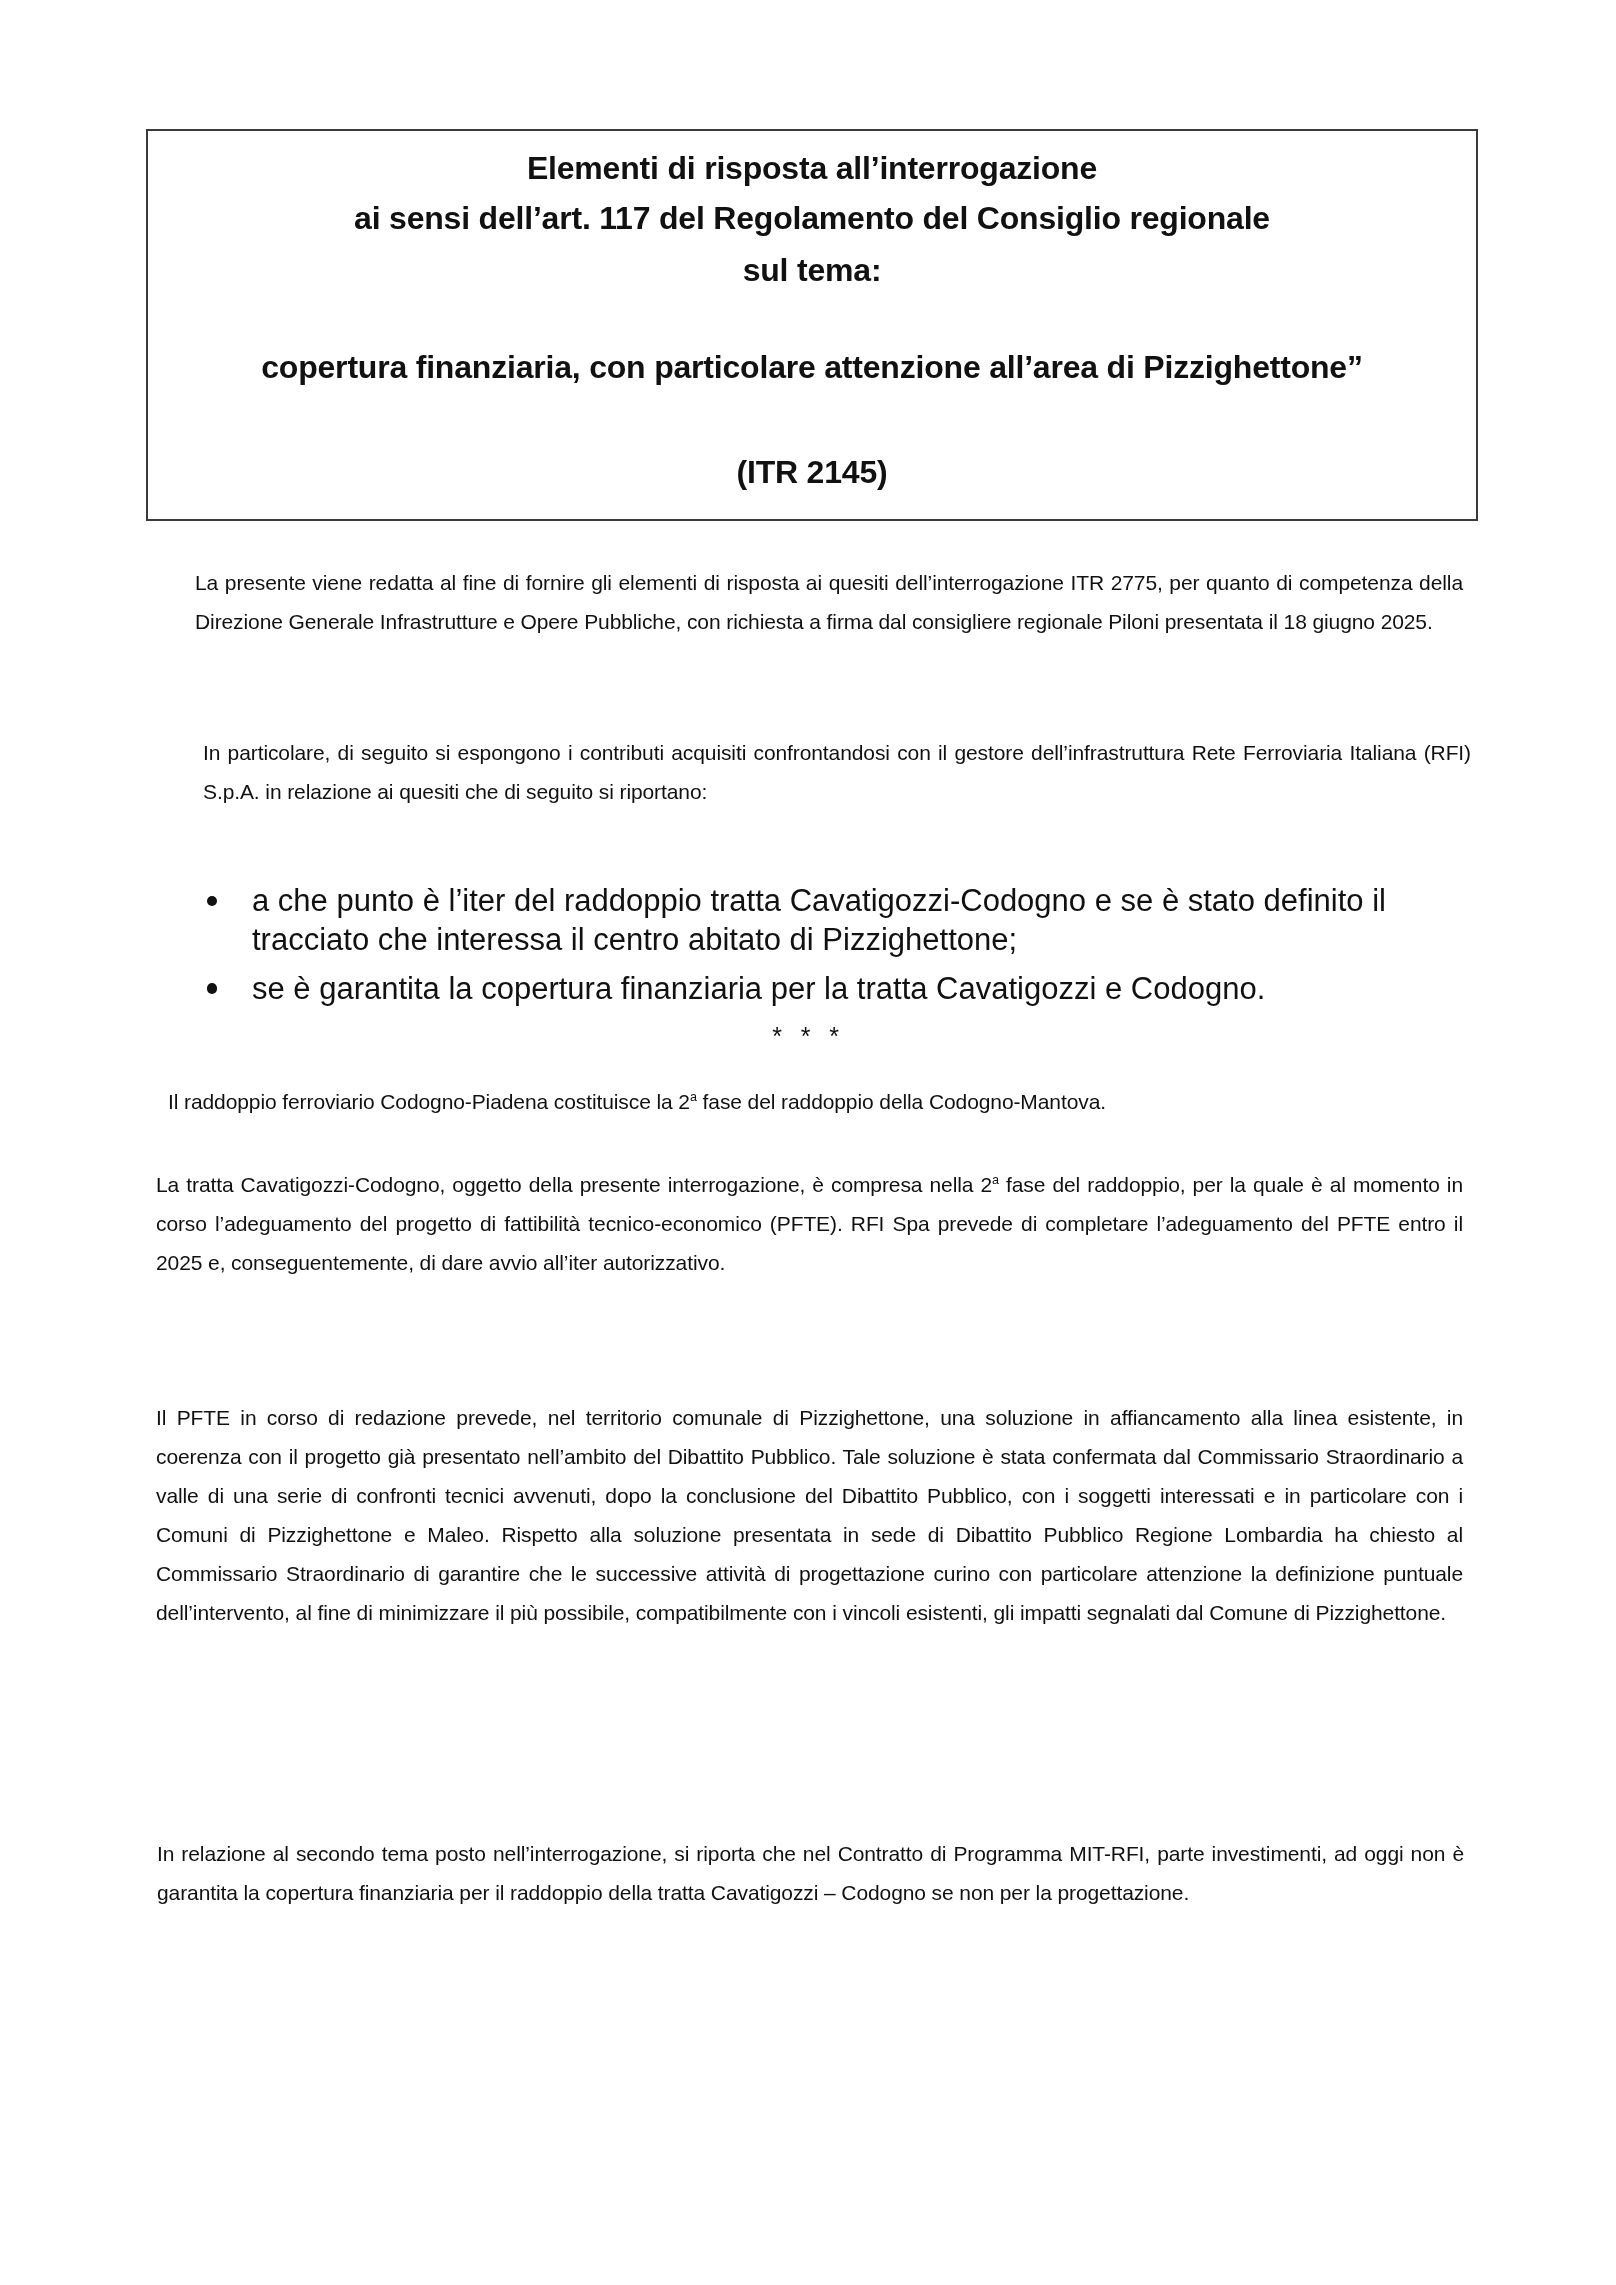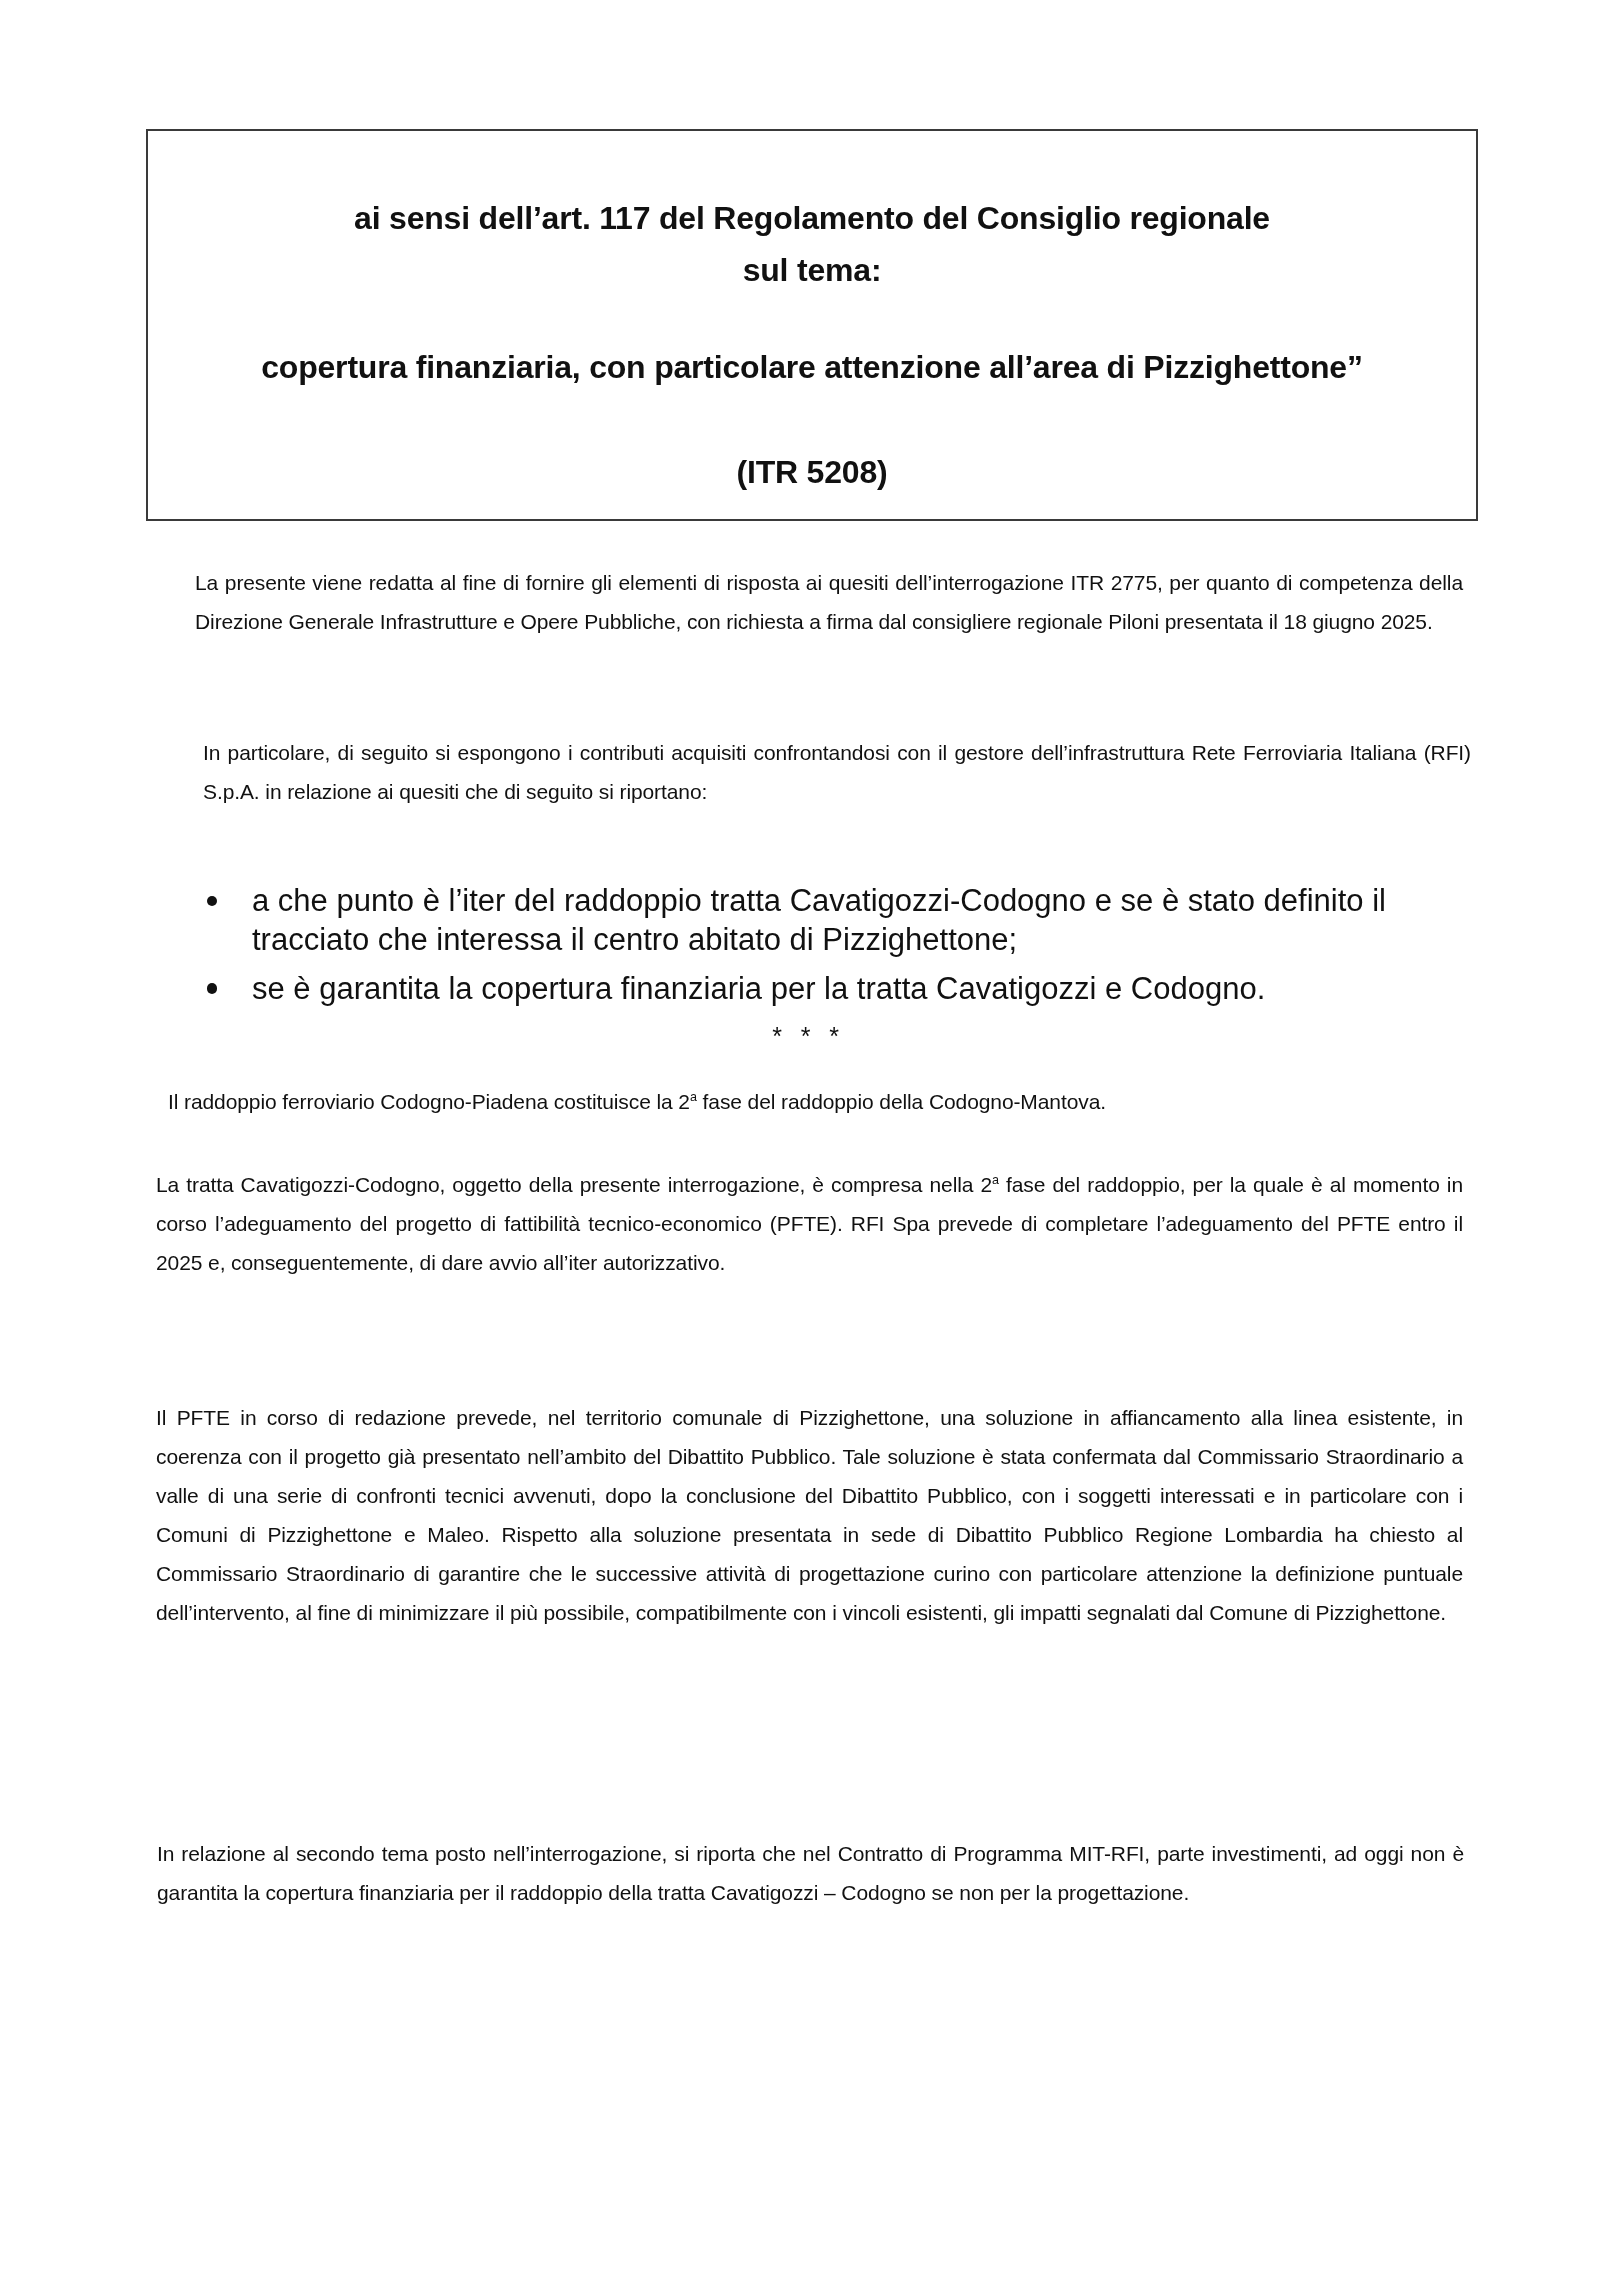--- a/index.html
+++ b/index.html
@@ -57,24 +57,25 @@
       letter-spacing: 5.9px;
     }
     sup { font-size: 60%; line-height: 0; }
   </style>
 </head>
 <body>
 
 <div class="page">
 
   <div class="title-box">
+    <div class="title-line" style="top:17.6px">Elementi di risposta all’interrogazione</div>
     <div class="title-line" style="top:68px">ai sensi dell’art. 117 del Regolamento del Consiglio regionale</div>
     <div class="title-line" style="top:120px">sul tema:</div>
     <div class="title-line" style="top:217px">copertura finanziaria, con particolare attenzione all’area di Pizzighettone”</div>
-    <div class="title-line" style="top:322px">(ITR 5208)</div>
+    <div class="title-line" style="top:322px">(ITR 2145)</div>
   </div>
 
   <p class="body-text" style="top:563px; margin:0;">La presente viene redatta al fine di fornire gli elementi di risposta ai quesiti dell’interrogazione ITR 2775, per quanto di competenza della Direzione Generale Infrastrutture e Opere Pubbliche, con richiesta a firma dal consigliere regionale Piloni presentata il 18 giugno 2025.</p>
 
   <p class="body-text" style="top:725px; margin:8px;">In particolare, di seguito si espongono i contributi acquisiti confrontandosi con il gestore dell’infrastruttura Rete Ferroviaria Italiana (RFI) S.p.A. in relazione ai quesiti che di seguito si riportano:</p>
 
   <ul class="bullet-list" style="top:881px;">
     <li class="bullet-item">
       <span class="bullet-dot"></span>
       <span>a che punto è l’iter del raddoppio tratta Cavatigozzi-Codogno e se è stato definito il tracciato che interessa il centro abitato di Pizzighettone;</span>

